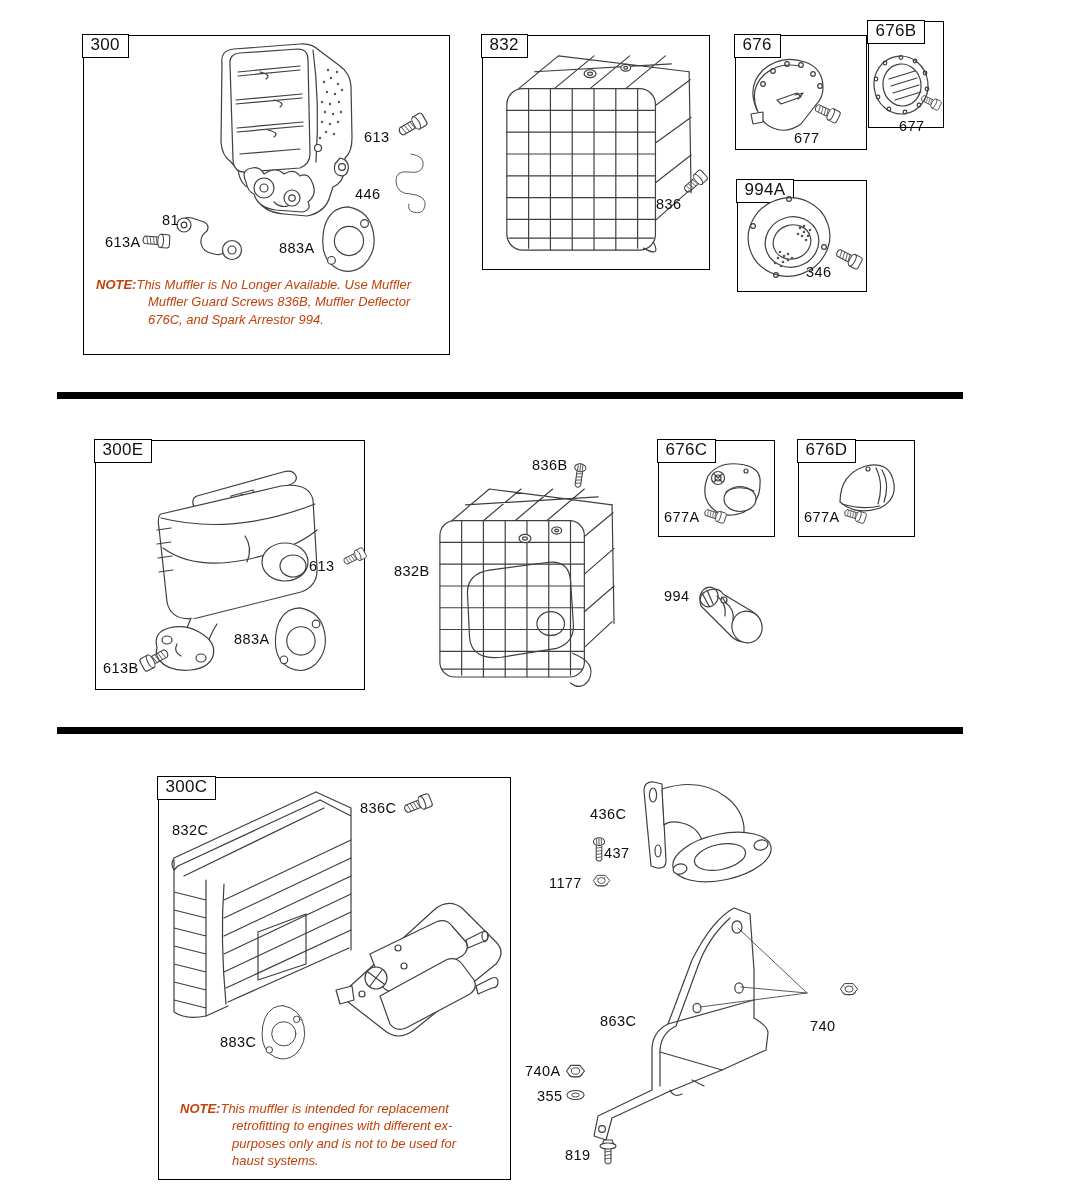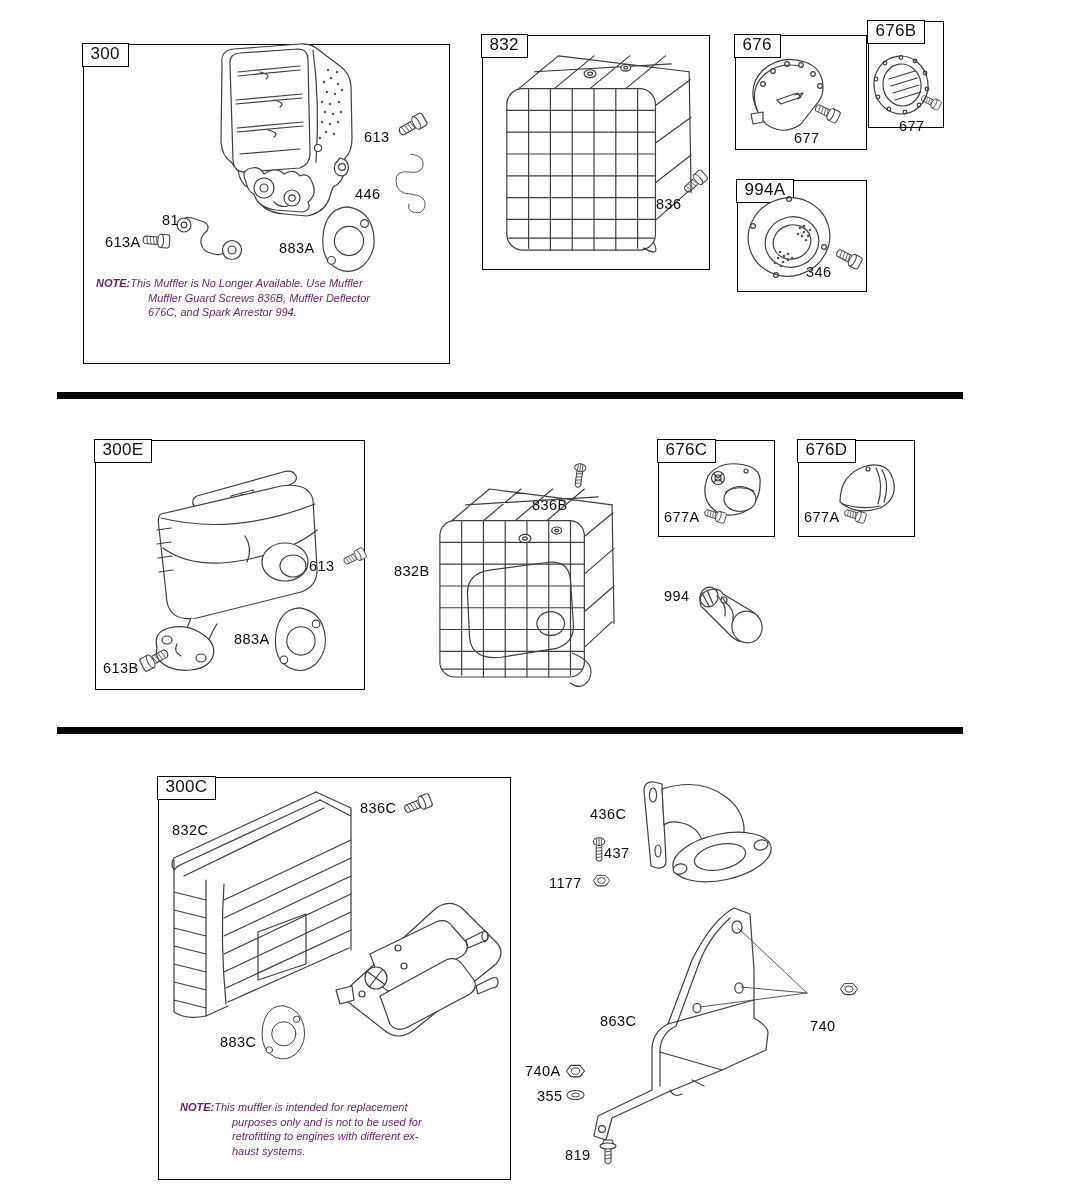--- a/index.html
+++ b/index.html
@@ -4,21 +4,21 @@
 <style>
   html,body{margin:0;padding:0;background:#fff;}
   .canvas{position:relative;width:1073px;height:1200px;background:#ffffff;
           font-family:"Liberation Sans", sans-serif;color:#111;overflow:hidden;}
   .pbox{position:absolute;border:1.6px solid #000;background:transparent;}
   .pbox-label{position:absolute;top:-1.6px;left:-1.6px;border:1.6px solid #000;
           background:#fff;padding:0px 8px 2px 7px;font-size:17px;line-height:1.15;
           letter-spacing:.3px;white-space:nowrap;}
   .callout{position:absolute;font-size:14.5px;letter-spacing:.4px;white-space:nowrap;color:#0d0d0d;}
   .sep{position:absolute;background:#000;height:7px;}
-  .note{position:absolute;font-style:italic;font-size:11px;line-height:1.34;color:#701a75;}
+  .note{position:absolute;font-style:italic;font-size:13px;line-height:1.34;color:#c2410c;}
   .note .nfirst{white-space:nowrap;}
   .note .prefix{font-weight:bold;font-style:italic;}
   .note .rest{margin-left:52px;white-space:nowrap;}
   svg.part{position:absolute;overflow:visible;}
   .ln{stroke:#3f3f3f;stroke-width:1.2;fill:none;stroke-linecap:round;stroke-linejoin:round;}
   .lnf{stroke:#3f3f3f;stroke-width:1.2;fill:#ffffff;stroke-linecap:round;stroke-linejoin:round;}
   .thin{stroke:#4a4a4a;stroke-width:.9;fill:none;stroke-linecap:round;}
   .dot{fill:#555;stroke:none;}
 </style>
 </head>
@@ -52,21 +52,21 @@
       </g>
       <g id="sym-flangebolt">
         <path d="M5,2 L13,2 L15,7 L3,7 Z" fill="#fff" stroke="#3f3f3f" stroke-width="1.1"></path>
         <ellipse cx="9" cy="8" rx="8" ry="3" fill="#fff" stroke="#3f3f3f" stroke-width="1.1"></ellipse>
         <path d="M6,11 L6,24 M12,11 L12,24 M6,24 Q9,28 12,24" fill="#fff" stroke="#3f3f3f" stroke-width="1.1"></path>
         <path d="M6,14 L12,13 M6,17.5 L12,16.5 M6,21 L12,20" stroke="#3f3f3f" stroke-width=".85"></path>
       </g>
     </defs>
   </svg>
 
-  <div class="pbox" style="left:83px;top:44px;width:365px;height:318px;">
+  <div class="pbox" style="left:83px;top:35px;width:365px;height:318px;">
     <div class="pbox-label">300</div>
   </div>
 
   <svg class="part" style="left:200px;top:42px;width:165px;height:202px;" viewBox="0 0 165 202">
     <path class="lnf" d="M22,22 Q20,8 34,7 L100,2 Q112,1 120,9 L140,24 Q150,31 151,44 L152,96 Q152,110 145,116 L144,128 Q144,140 133,145 L130,154 Q126,170 107,174 L84,172 Q60,170 56,152 L49,146 Q40,142 38,128 L31,120 Q22,114 21,100 Z"></path>
     <path class="ln" d="M113,8 Q120,60 116,120"></path>
     <path class="lnf" d="M30,22 Q29,12 40,11 L98,7 Q108,7 108,18 L110,112 Q110,122 100,126 L46,130 Q34,131 33,118 Z"></path>
     <path class="ln" d="M38,30 L100,24 M38,34 L100,28"></path>
     <path class="ln" d="M36,58 L102,52 M36,62 L102,56"></path>
     <path class="ln" d="M37,86 L103,80 M37,90 L103,84"></path>
@@ -280,21 +280,21 @@
     <circle class="lnf" cx="31" cy="37" r="15"></circle>
     <circle class="lnf" cx="13" cy="57" r="4"></circle>
       <circle class="lnf" cx="47" cy="19" r="4"></circle>
   </svg>
 
   <span class="callout" style="left:103px;top:660px;">613B</span>
   <svg class="part" style="left:139px;top:648px;width:34px;height:21px;transform:rotate(152deg);" viewBox="0 0 34 20">
       <use href="#sym-bolt"></use>
     </svg>
 
-  <span class="callout" style="left:532px;top:457px;margin-top:40px;">836B</span>
+  <span class="callout" style="left:532px;top:457px;">836B</span>
   <svg class="part" style="left:572px;top:463px;width:14px;height:28px;transform:rotate(8deg);" viewBox="0 0 14 30">
       <use href="#sym-screw"></use>
     </svg>
 
   <span class="callout" style="left:394px;top:563px;">832B</span>
 
   <svg class="part" style="left:430px;top:478px;width:188px;height:212px;" viewBox="0 0 190 212">
     <path class="ln" d="M22,42 L60,10 M54,42 L92,10 M86,42 L124,10 M118,42 L156,10 M60,10 L184,26 M36,26 L170,18"></path>
     <path class="ln" d="M184,26 L186,146 M156,58 L185,34 M156,96 L186,70 M156,134 L186,108 M156,170 L184,144"></path>
     <path class="lnf" d="M38,118 Q36,96 60,92 L120,84 Q140,82 142,102 L145,148 Q145,166 128,171 L72,180 Q42,183 40,160 Z"></path>
@@ -389,22 +389,22 @@
   <span class="callout" style="left:220px;top:1034px;">883C</span>
   <svg class="part" style="left:258px;top:1004px;width:50px;height:58px;" viewBox="0 0 60 72">
     <path class="lnf" d="M30,2 Q52,6 56,28 Q60,48 46,62 Q34,72 20,66 Q4,58 4,38 Q4,14 18,5 Q24,2 30,2 Z"></path>
     <circle class="lnf" cx="31" cy="37" r="15"></circle>
     <circle class="lnf" cx="13" cy="57" r="4"></circle>
       <circle class="lnf" cx="47" cy="19" r="4"></circle>
   </svg>
 
   <div class="note" style="left:180px;top:1100px;width:315px;">
     <div class="nfirst"><span class="prefix">NOTE:</span><span>This muffler is intended for replacement</span></div>
+    <div class="rest">retrofitting to engines with different ex-</div>
     <div class="rest">purposes only and is not to be used for</div>
-    <div class="rest">retrofitting to engines with different ex-</div>
     <div class="rest">haust systems.</div>
   </div>
 
   <span class="callout" style="left:590px;top:806px;">436C</span>
   <svg class="part" style="left:630px;top:775px;width:150px;height:112px;" viewBox="0 0 150 112">
     <path class="lnf" d="M14,16 Q14,6 24,7 L32,9 L36,86 Q36,94 27,93 L21,91 Z"></path>
     <ellipse class="ln" cx="23" cy="20" rx="3.6" ry="7"></ellipse>
     <ellipse class="ln" cx="28" cy="76" rx="3" ry="6"></ellipse>
     <path class="lnf" d="M32,14 Q70,2 96,22 Q112,34 114,52 L114,62 L74,72 Q70,52 52,48 Q40,45 34,50 Z"></path>
     <ellipse class="lnf" cx="92" cy="82" rx="50" ry="23" transform="rotate(-12 92 82)"></ellipse>

